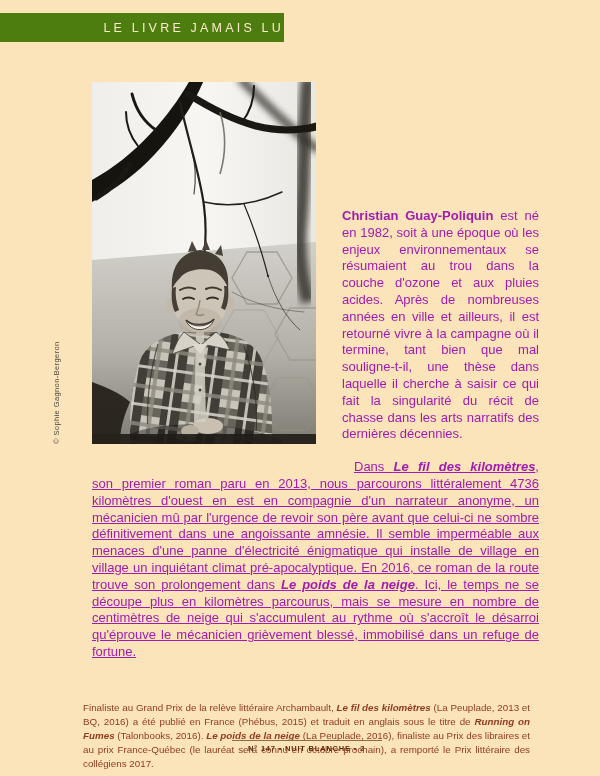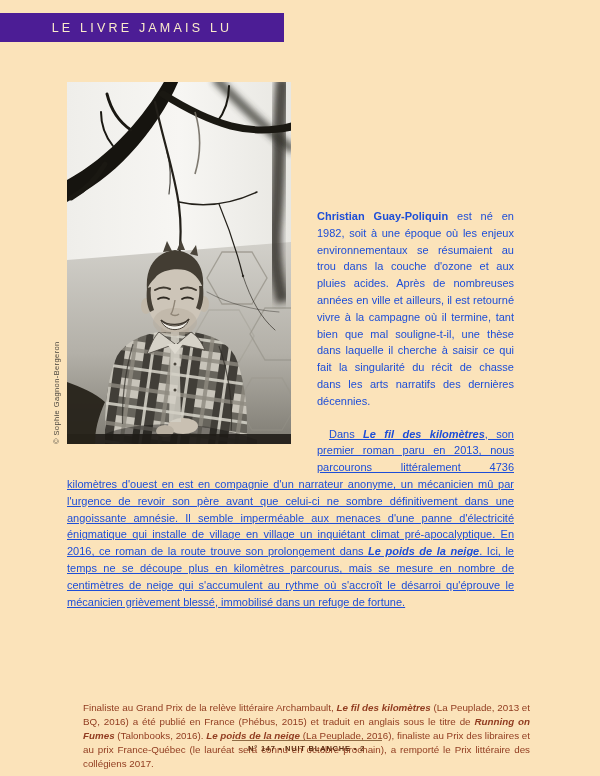--- a/index.html
+++ b/index.html
@@ -6,29 +6,29 @@
   html,body { width:600px; height:776px; }
   body {
     position:relative;
     background:#fbe3ba;
     overflow:hidden;
     font-family:"Liberation Sans","DejaVu Sans",sans-serif;
   }
   .header-bar {
     position:absolute; top:13px; left:0;
     width:284px; height:29px;
-    background:#4c1d95;
-    display:flex; align-items:center; justify-content:center;
+    background:#4d7c0f;
+    display:flex; align-items:center; justify-content:flex-end;
   }
   .header-label {
     color:#fbeccb; font-size:12.5px; letter-spacing:3.2px; font-weight:500;
   }
   .content {
-    position:absolute; left:67px; top:82px; width:447px;
-    color:#1d4ed8; font-size:11px; line-height:16.8px; text-align:justify;
+    position:absolute; left:92px; top:82px; width:447px;
+    color:#a21caf; font-size:13px; line-height:16.8px; text-align:justify;
   }
   .photo {
     float:left; width:224px; height:362px;
     margin:0 26px 16px 0;
   }
   .photo svg { display:block; width:224px; height:362px; }
   .spacer { height:126px; }
   .p2 { margin-top:16px; text-indent:12px;text-decoration:underline; }
   .b  { font-weight:bold; }
   .bi { font-weight:bold; font-style:italic; }

